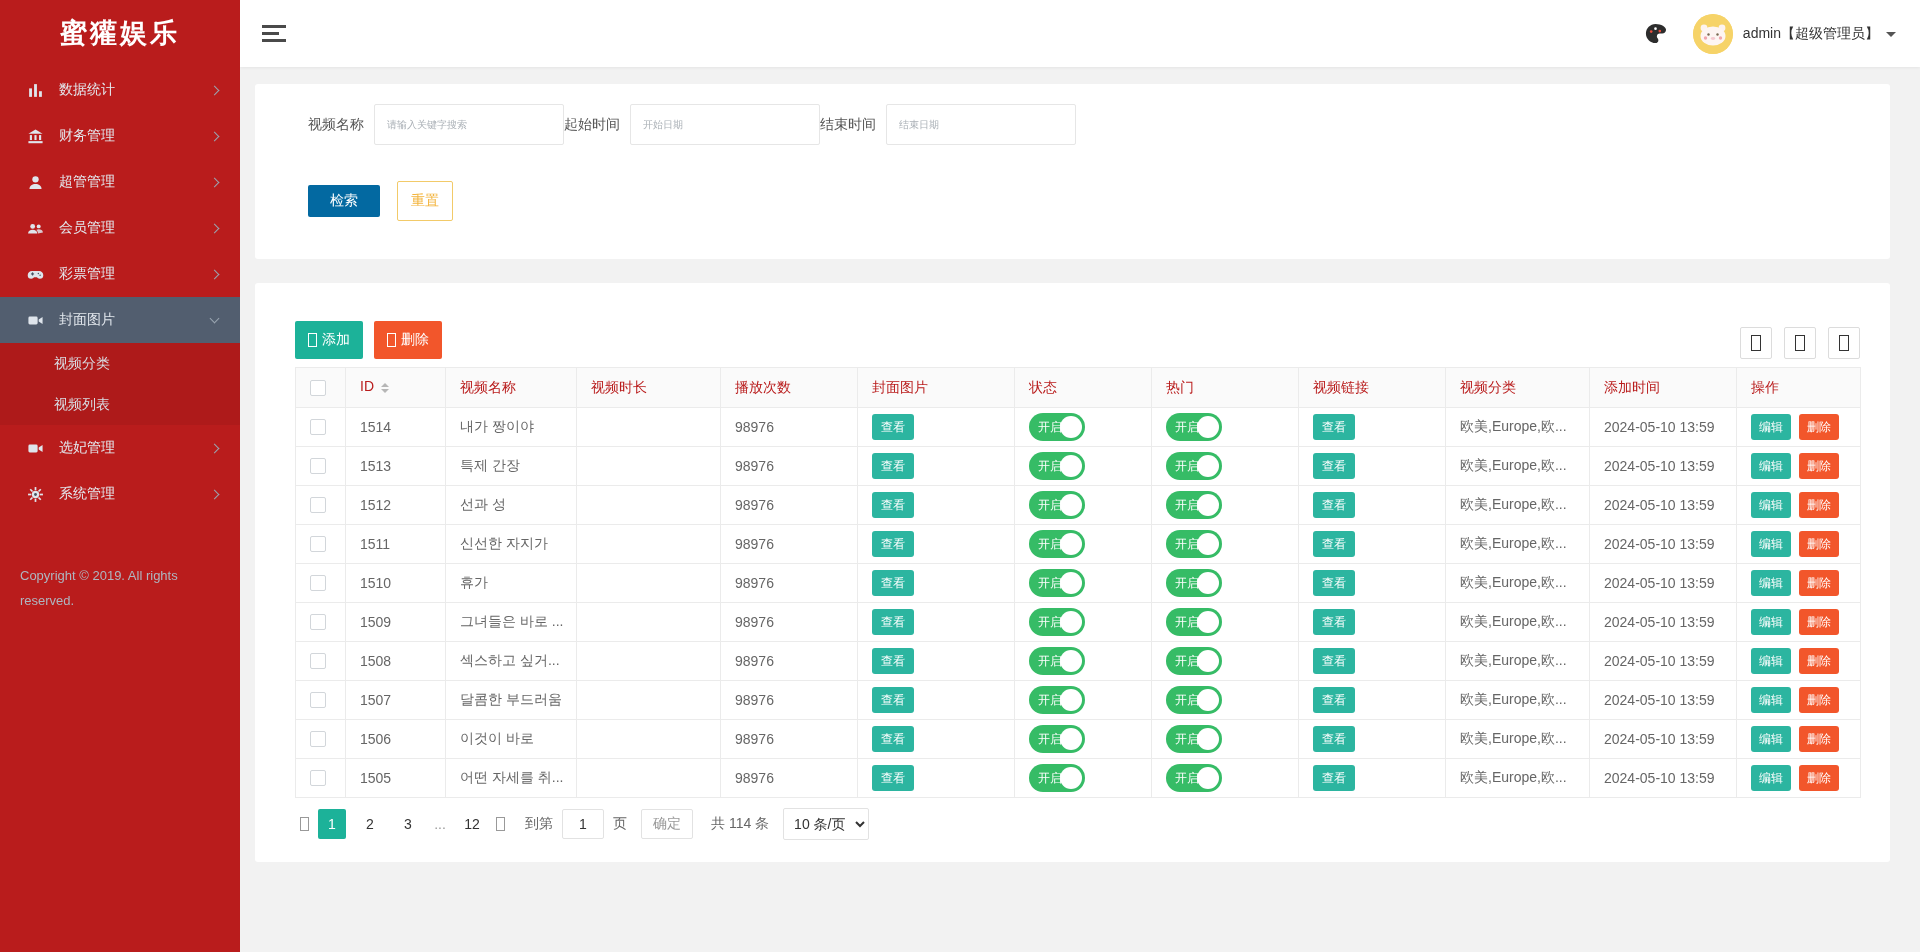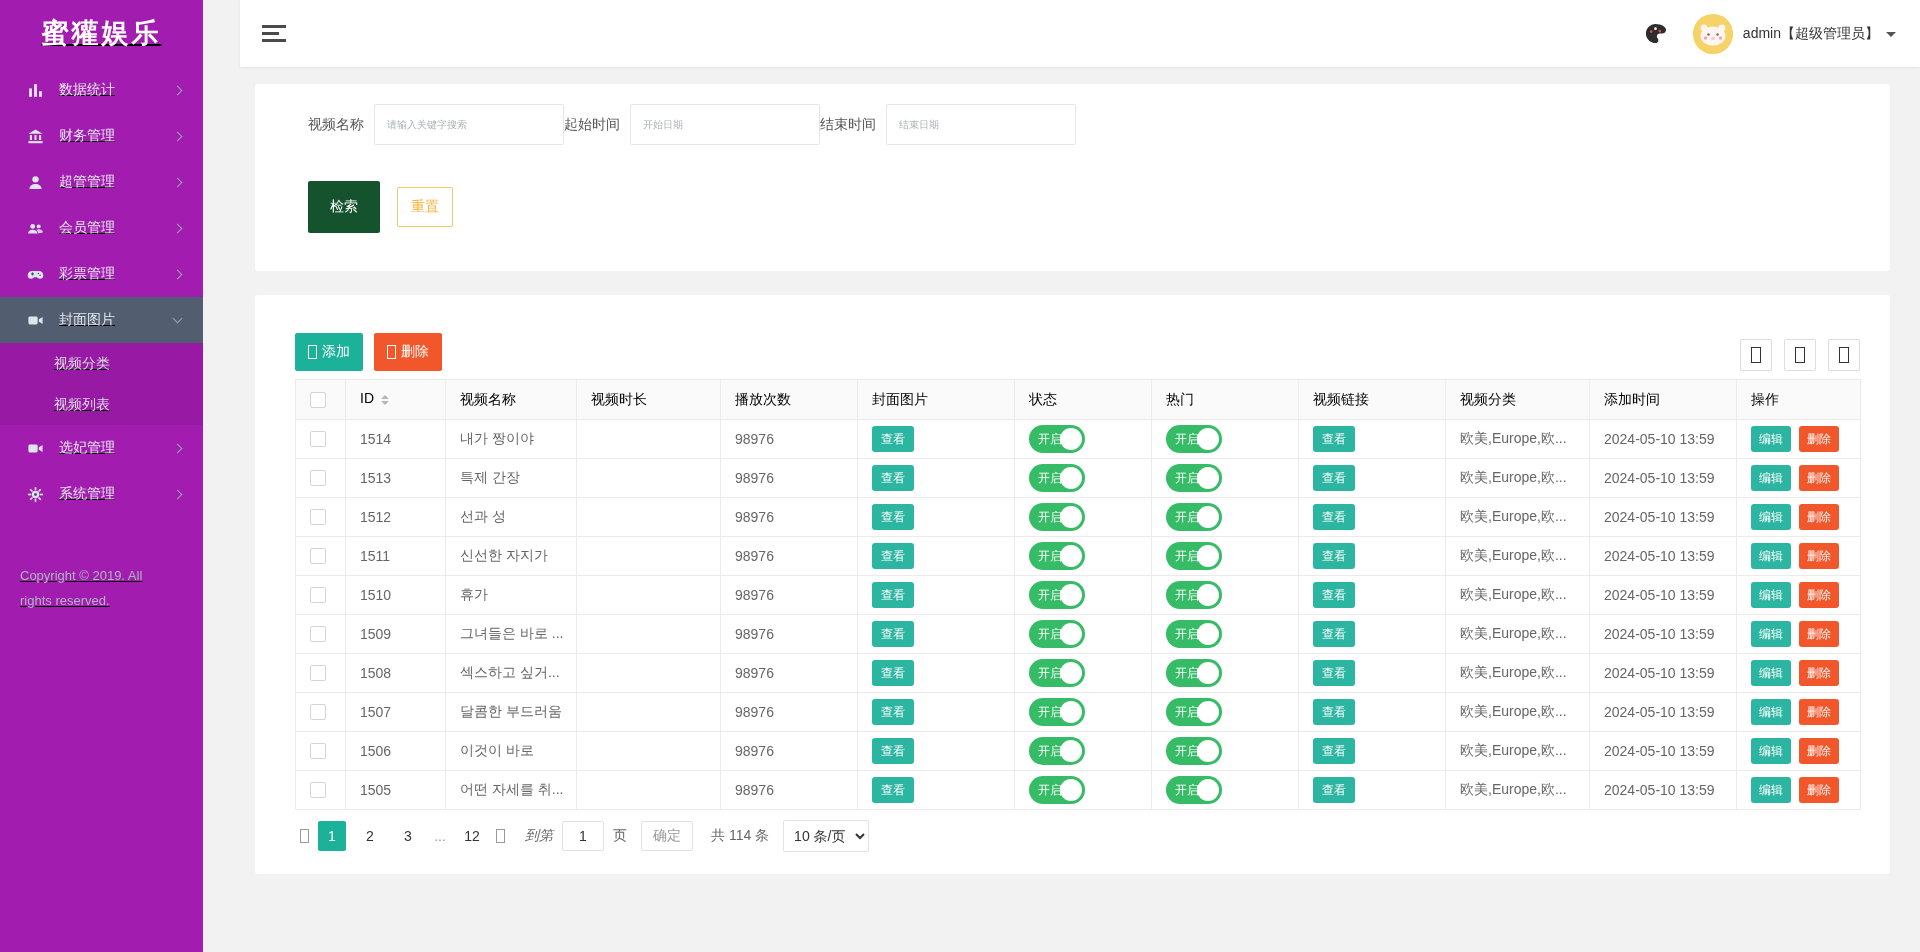--- a/index.html
+++ b/index.html
@@ -1,19 +1,19 @@
 <!DOCTYPE html>
 <html><head>
 <meta charset="utf-8">
 <style>
   * { margin:0; padding:0; box-sizing:border-box; }
   html,body { width:1920px; height:952px; overflow:hidden; font-family:"Liberation Sans","DejaVu Sans",sans-serif; background:#f2f2f2; }
 
   
-  .sidebar { position:fixed; left:0; top:0; bottom:0; width:203px; background:#a21caf; z-index:10;text-decoration:underline; }
+  .sidebar { position:fixed; left:0; top:0; bottom:0; width:240px; background:#b91c1c; z-index:10; }
   .logo { height:67px; line-height:67px; text-align:center; color:#fff; font-size:27px; font-weight:bold; letter-spacing:3px; }
   .menu { list-style:none; }
   .menu-item { height:46px; display:flex; align-items:center; padding:0 22px 0 27px; color:#e3e8ee; font-size:14px; cursor:pointer; }
   .menu-item.active { background:#525e6f; }
   .mi-icon { width:17px; height:17px; margin-right:15px; color:#dfe5ec; flex:none; }
   .mi-icon svg { width:100%; height:100%; display:block; }
   .chev { margin-left:auto; width:7px; height:7px; border-right:1.6px solid #9aa5b1; border-bottom:1.6px solid #9aa5b1; transform:rotate(-45deg); }
   .chev.down { transform:rotate(45deg); margin-top:-3px; }
   .submenu { list-style:none; background:rgba(0,0,0,.06); }
   .submenu-item { height:41px; line-height:41px; padding-left:54px; color:#d9dee5; font-size:14px; cursor:pointer; }
@@ -36,36 +36,36 @@
   .card { background:#fff; border-radius:3px; }
   .card-search { padding:20px 40px 38px 53px; margin-bottom:24px; }
   .form-row { display:flex; align-items:center; }
   .f-label { font-size:14px; color:#555; margin-right:10px; }
   .f-group { display:flex; align-items:center; }
   .f-group + .f-group { }
   .text-input { width:190px; height:41px; border:1px solid #e6e6e6; border-radius:2px; padding:0 12px; font-size:10px; color:#333; outline:none; font-family:inherit; }
   .text-input::placeholder { color:#aab0b6; }
   .btn-row { margin-top:36px; display:flex; align-items:center; }
   .btn { display:inline-flex; align-items:center; justify-content:center; border:none; border-radius:2px; font-size:14px; cursor:pointer; font-family:inherit; }
-  .btn-search { width:72px; height:52px; background:#14532d; color:#fff; }
+  .btn-search { width:72px; height:32px; background:#0369a1; color:#fff; }
   .btn-reset { width:56px; height:40px; background:#fff; border:1px solid #f2ca69; color:#f3b43c; margin-left:17px; }
 
   .card-table { padding:38px 30px 22px 40px; }
   .toolbar { display:flex; align-items:flex-end; }
   .btn-add { height:38px; padding:0 13px; background:#1cb299; color:#fff; }
   .btn-del { height:38px; padding:0 13px; background:#f2562b; color:#fff; margin-left:11px; }
   .tofu { display:inline-block; width:9px; height:14px; border:1.3px solid currentColor; margin-right:5px; }
   .tool-icons { margin-left:auto; display:flex; }
   .icon-btn { width:32px; height:32px; border:1px solid #dcdcdc; background:#fff; border-radius:2px; margin-left:12px; display:flex; align-items:center; justify-content:center; cursor:pointer; }
   .icon-btn .tofu { margin:0; color:#333; width:10px; height:16px; }
 
   
   table { width:100%; border-collapse:collapse; table-layout:fixed; margin-top:8px; }
   th, td { border:1px solid #ebebeb; font-size:14px; text-align:left; padding:0 0 0 14px; overflow:hidden; white-space:nowrap; }
-  th { height:40px; background:#fafafa; color:#000000; font-weight:normal; }
+  th { height:40px; background:#fafafa; color:#b91c1c; font-weight:normal; }
   td { height:39px; color:#666; }
   .sort { display:inline-block; vertical-align:middle; margin-left:7px; }
   .sort i { display:block; width:0; height:0; border:4.5px solid transparent; }
   .sort i.up { border-bottom-color:#b6b6b6; margin-bottom:2px; }
   .sort i.dn { border-top-color:#b6b6b6; }
   .cb { width:16px; height:16px; border:1px solid #d2d6da; border-radius:2px; background:#fff; cursor:pointer; }
   .badge-view { display:inline-block; width:42px; height:26px; line-height:26px; text-align:center; background:#2cb5a0; color:#fff; font-size:12px; border-radius:3px; cursor:pointer; }
   .toggle { display:inline-flex; align-items:center; width:56px; height:28px; border-radius:15px; background:#36bc66; position:relative; cursor:pointer; }
   .tg-label { color:#fff; font-size:12px; margin-left:9px; }
   .tg-knob { position:absolute; right:3px; top:3px; width:22px; height:22px; border-radius:50%; background:#fff; }
@@ -74,21 +74,21 @@
   .btn-mini.orange { background:#f2562b; }
   .td-cat, .td-name { text-overflow:ellipsis; }
 
   
   .pagination { margin-top:10px; display:flex; align-items:center; font-size:14px; color:#666; }
   .pg-arrow { width:18px; height:30px; display:flex; align-items:center; justify-content:center; color:#999; cursor:pointer; }
   .pg-arrow .tofu { margin:0; width:9px; height:14px; }
   .pg-num { min-width:28px; height:30px; line-height:30px; text-align:center; margin:0 5px; color:#333; cursor:pointer; border-radius:2px; }
   .pg-num.active { background:#1cb299; color:#fff; cursor:default; }
   .pg-num.dots { cursor:default; color:#999; min-width:16px; }
-  .pg-goto { margin-left:16px;font-style:italic; }
+  .pg-goto { margin-left:16px; }
   .pg-input { width:42px; height:30px; border:1px solid #e2e2e2; border-radius:2px; text-align:center; font-size:14px; color:#333; margin:0 9px; outline:none; font-family:inherit; }
   .pg-confirm { width:52px; height:30px; background:#fff; border:1px solid #e2e2e2; border-radius:2px; color:#999; font-size:14px; margin-left:14px; cursor:pointer; font-family:inherit; }
   .pg-total { margin-left:18px; color:#666; }
   .pg-size { height:32px; margin-left:14px; border:1px solid #e2e2e2; border-radius:2px; font-size:14px; color:#333; padding:0 6px; outline:none; background:#fff; font-family:inherit; }
 </style>
 </head>
 <body>
 
 <aside class="sidebar">
   <div class="logo">蜜獾娱乐</div>

